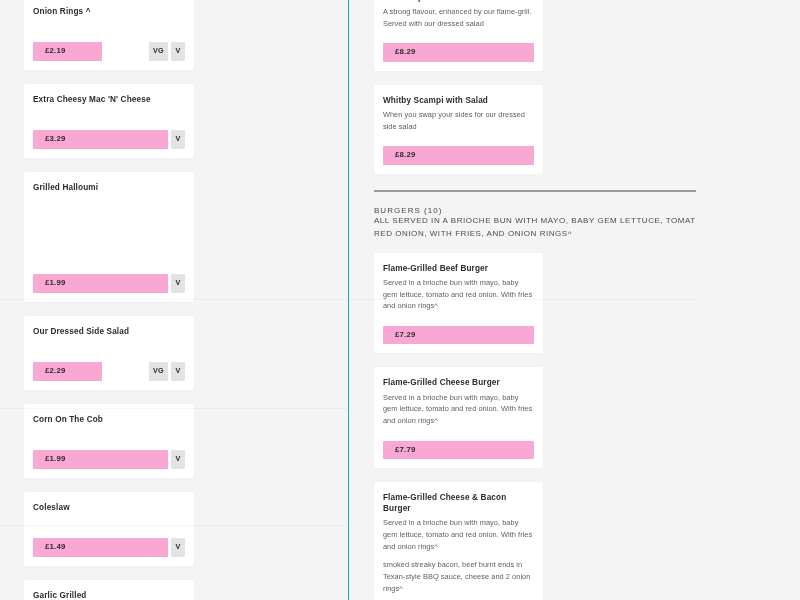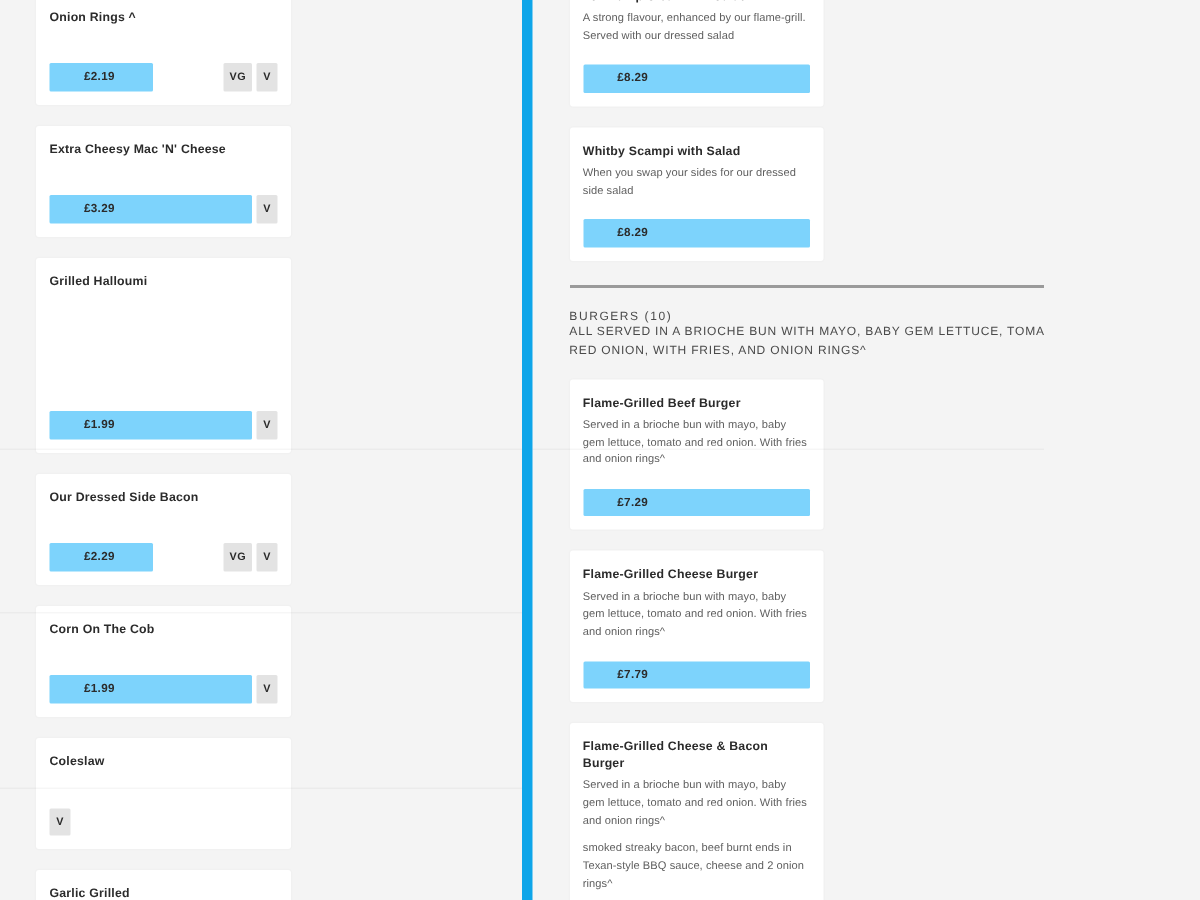--- a/index.html
+++ b/index.html
@@ -27,21 +27,21 @@
   }
 
   
   .panel {
     position: relative;
     height: 600px;
     overflow: hidden;
     background: #f4f4f4;
   }
   .panel-left  { width: 400px; }
-  .panel-right { width: 400px; border-left: 7px solid #0ea5e9; }
+  .panel-right { width: 400px; border-left: 1px solid #0ea5e9; }
 
   .panel-inner {
     position: absolute;
     left: 0;
     width: 400px;
   }
 
   
   .card-grid {
     display: flex;
@@ -90,26 +90,26 @@
 
   
   .price-row {
     display: flex;
     gap: 3px;
     margin-top: 8px;
     align-items: stretch;
   }
   .price-tag {
     flex: 1 1 auto;
-    background: #7dd3fc;
+    background: #f9a8d4;
     font-size: 7.8px;
     font-weight: bold;
     color: #2b2b2b;
     letter-spacing: 0.2px;
-    padding: 4px 6px 4px 23px;
+    padding: 4px 6px 4px 12px;
     line-height: 1.35;
     border-radius: 1px;
   }
   .badge {
     background: #e3e3e3;
     font-size: 7.2px;
     font-weight: bold;
     color: #2b2b2b;
     letter-spacing: 0.3px;
     padding: 4px 4px;
@@ -178,40 +178,41 @@
           </div>
           <div class="card" style="min-height: 74px; gap: 32px;">
             <div class="card-title">Grilled Halloumi</div>
             <div class="card-spacer"></div>
             <div class="price-row">
               <div class="price-tag">£1.99</div>
               <div class="badge">V</div>
             </div>
           </div>
           <div class="card" style="min-height: 74px;">
-            <div class="card-title">Our Dressed Side Bacon</div>
+            <div class="card-title">Our Dressed Side Salad</div>
             <div class="card-spacer"></div>
             <div class="price-row">
               <div class="price-tag">£2.29</div>
               <div class="badge wide">VG</div>
               <div class="badge">V</div>
             </div>
           </div>
           <div class="card" style="min-height: 74px;">
             <div class="card-title">Corn On The Cob</div>
             <div class="card-spacer"></div>
             <div class="price-row">
               <div class="price-tag">£1.99</div>
               <div class="badge">V</div>
             </div>
           </div>
           <div class="card" style="min-height: 74px;">
             <div class="card-title">Coleslaw</div>
             <div class="card-spacer"></div>
             <div class="price-row">
+              <div class="price-tag">£1.49</div>
               <div class="badge">V</div>
             </div>
           </div>
           <div class="card" style="min-height: 74px;">
             <div class="card-title">Garlic Grilled</div>
             <div class="card-spacer"></div>
             <div class="price-row">
               <div class="price-tag">£3.49</div>
               <div class="badge">V</div>
             </div>

